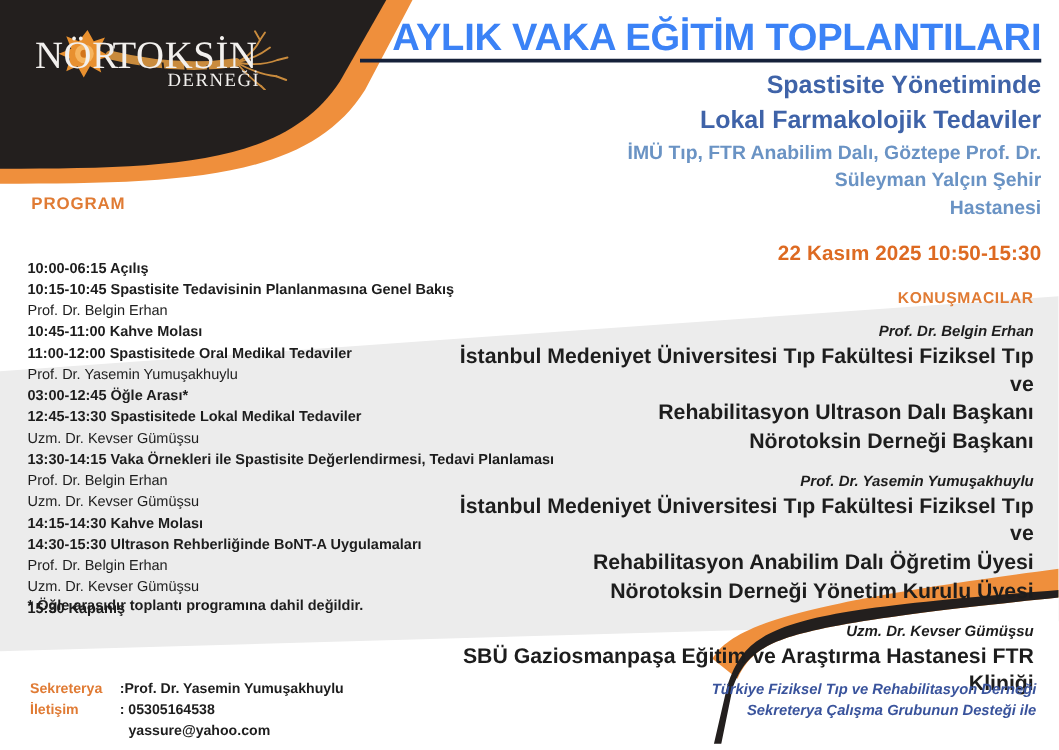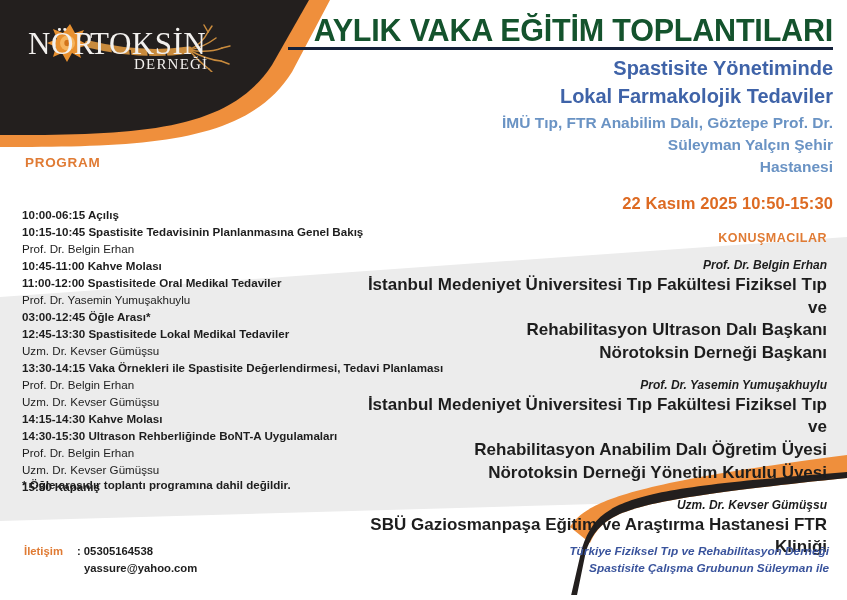--- a/index.html
+++ b/index.html
@@ -39,21 +39,21 @@
   
   .title-main {
     position: absolute;
     left: 288px;
     top: 14px;
     width: 545px;
     text-align: right;
     font-size: 30.5px;
     font-weight: bold;
     letter-spacing: -0.2px;
-    color: #14532d;
+    color: #3b82f6;
     line-height: 1.06;
     border-bottom: 3px solid #15213a;
     padding-bottom: 1px;
     white-space: nowrap;
   }
   .subtitle-1, .subtitle-2 {
     position: absolute;
     right: 14px;
     width: 620px;
     text-align: right;
@@ -303,30 +303,34 @@
       </div>
       <div class="speaker">
         <div class="sname">Uzm. Dr. Kevser Gümüşsu</div>
         <div class="saff">SBÜ Gaziosmanpaşa Eğitim ve Araştırma Hastanesi FTR Kliniği</div>
       </div>
     </div>
 
   <div class="contact">
     <table>
       <tbody>
+          <tr>
+        <td class="lbl">Sekreterya</td>
+        <td class="val">:Prof. Dr. Yasemin Yumuşakhuylu</td>
+      </tr>
       <tr>
         <td class="lbl">İletişim</td>
         <td class="val">: 05305164538</td>
       </tr>
       <tr>
         <td class="lbl"></td>
         <td class="val indent">yassure@yahoo.com</td>
       </tr>
     </tbody>
       </table>
   </div>
 
   <div class="support">
     <div>Türkiye Fiziksel Tıp ve Rehabilitasyon Derneği</div>
-    <div>Spastisite Çalışma Grubunun Süleyman ile</div>
+    <div>Sekreterya Çalışma Grubunun Desteği ile</div>
   </div>
 
 </div>
 
 </body></html>

